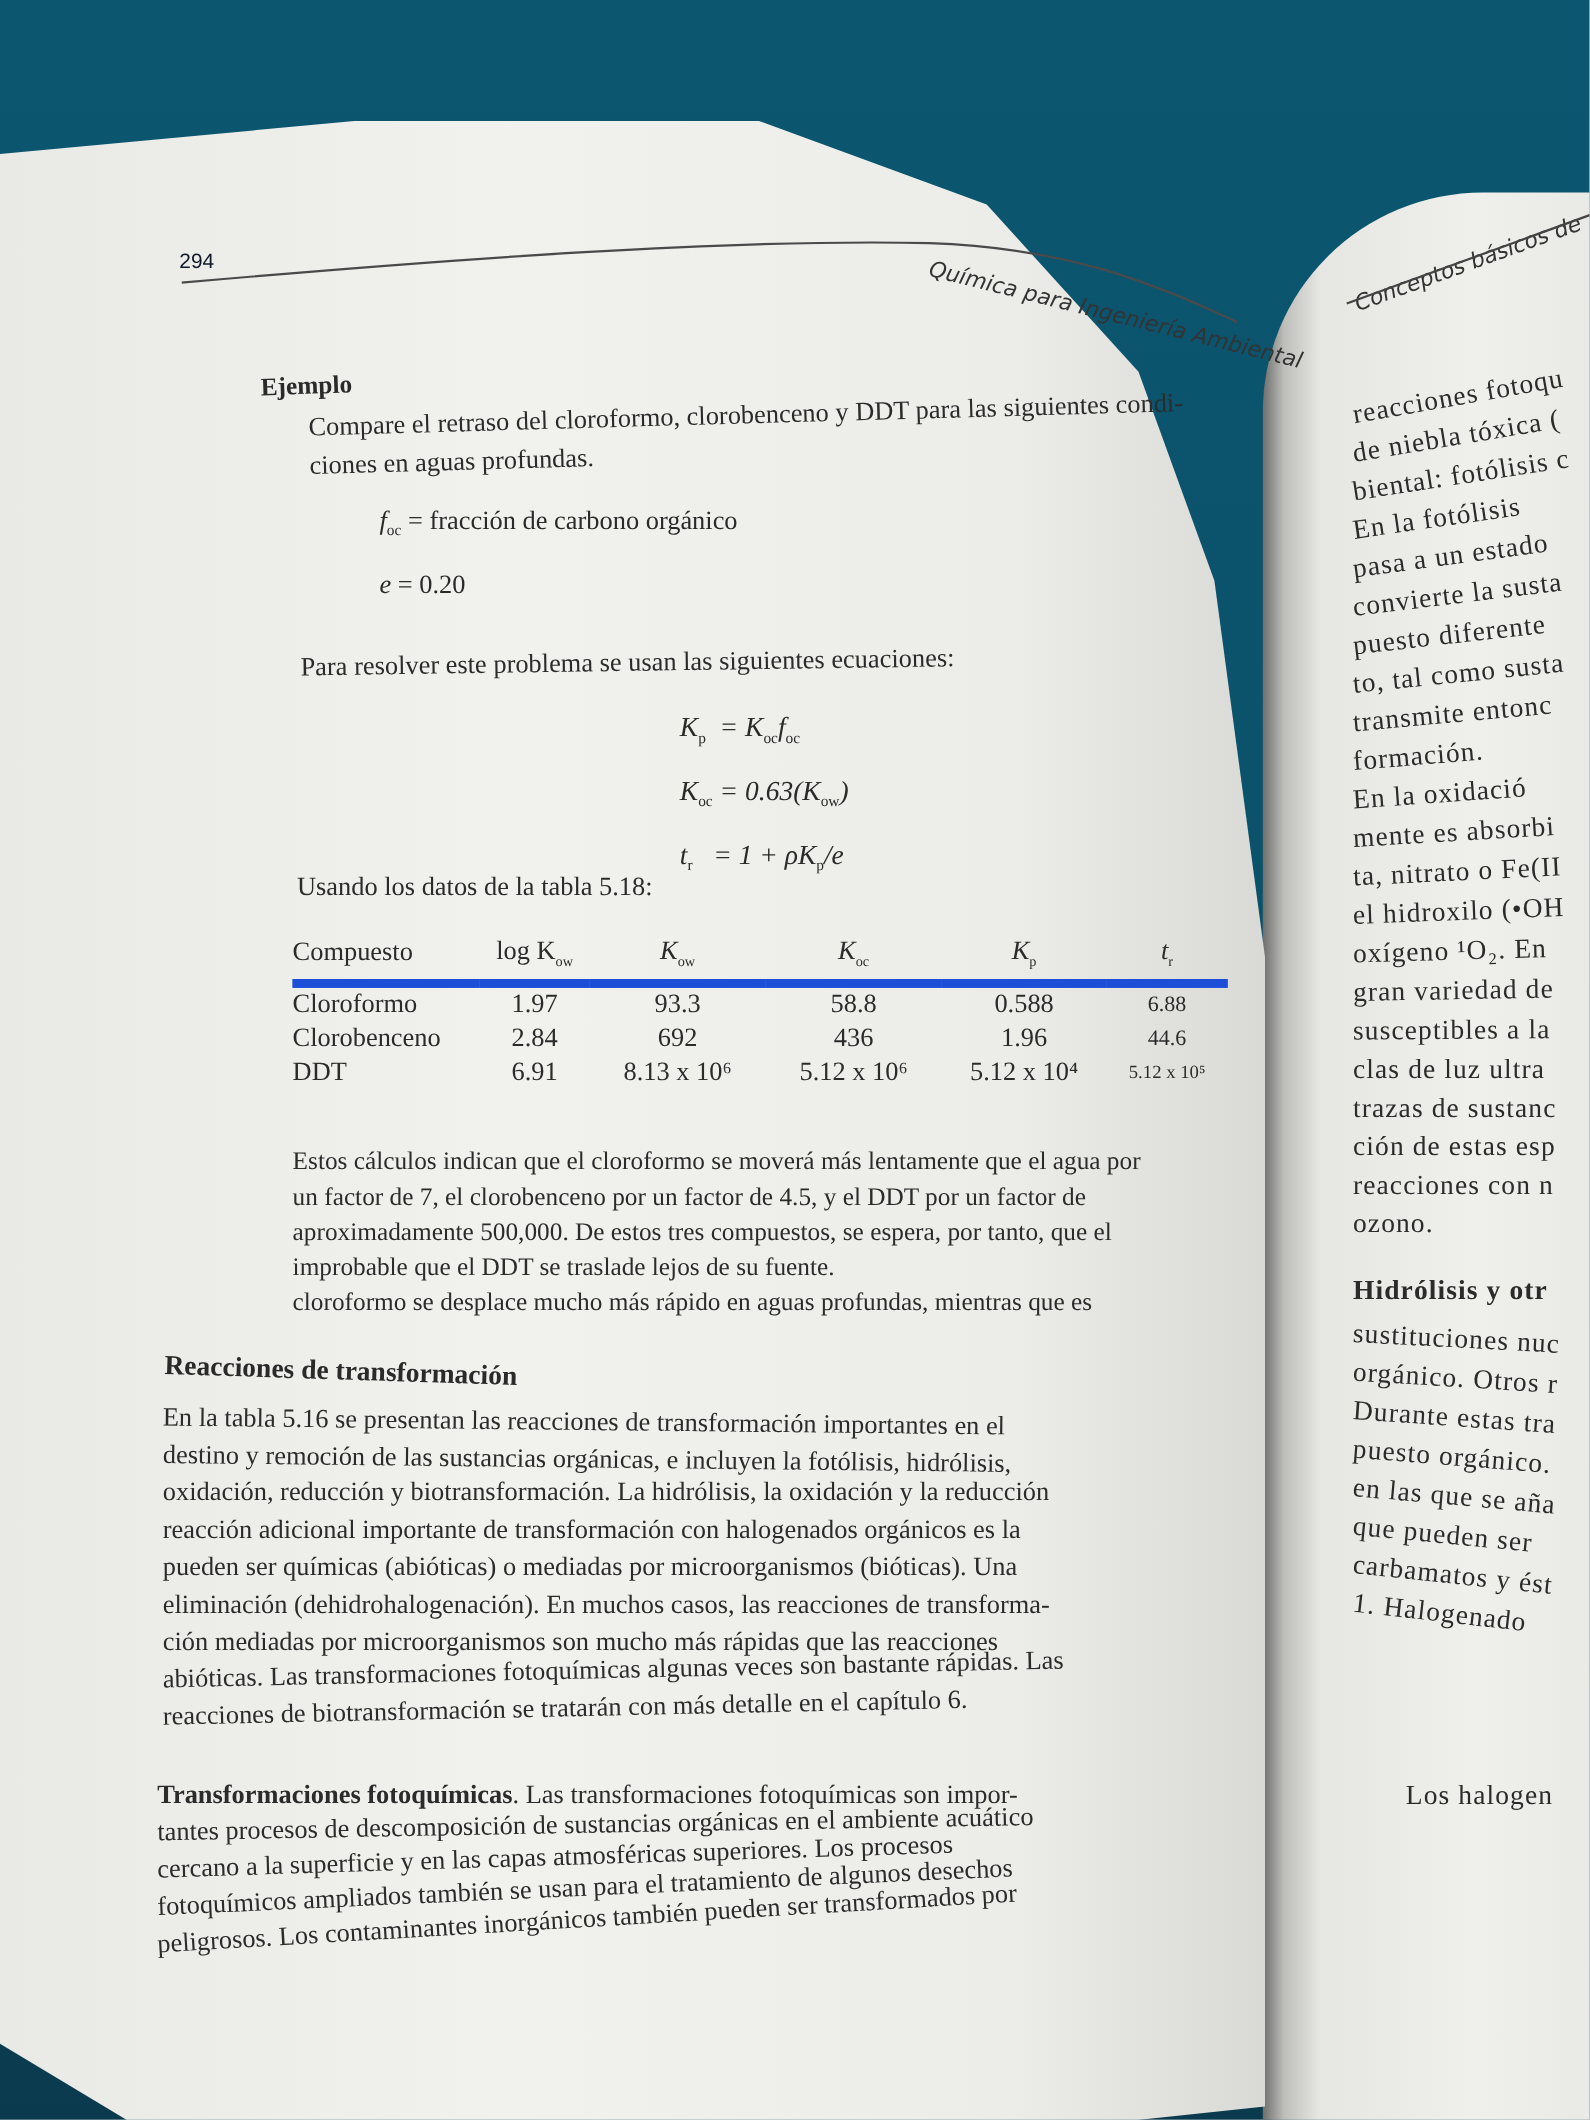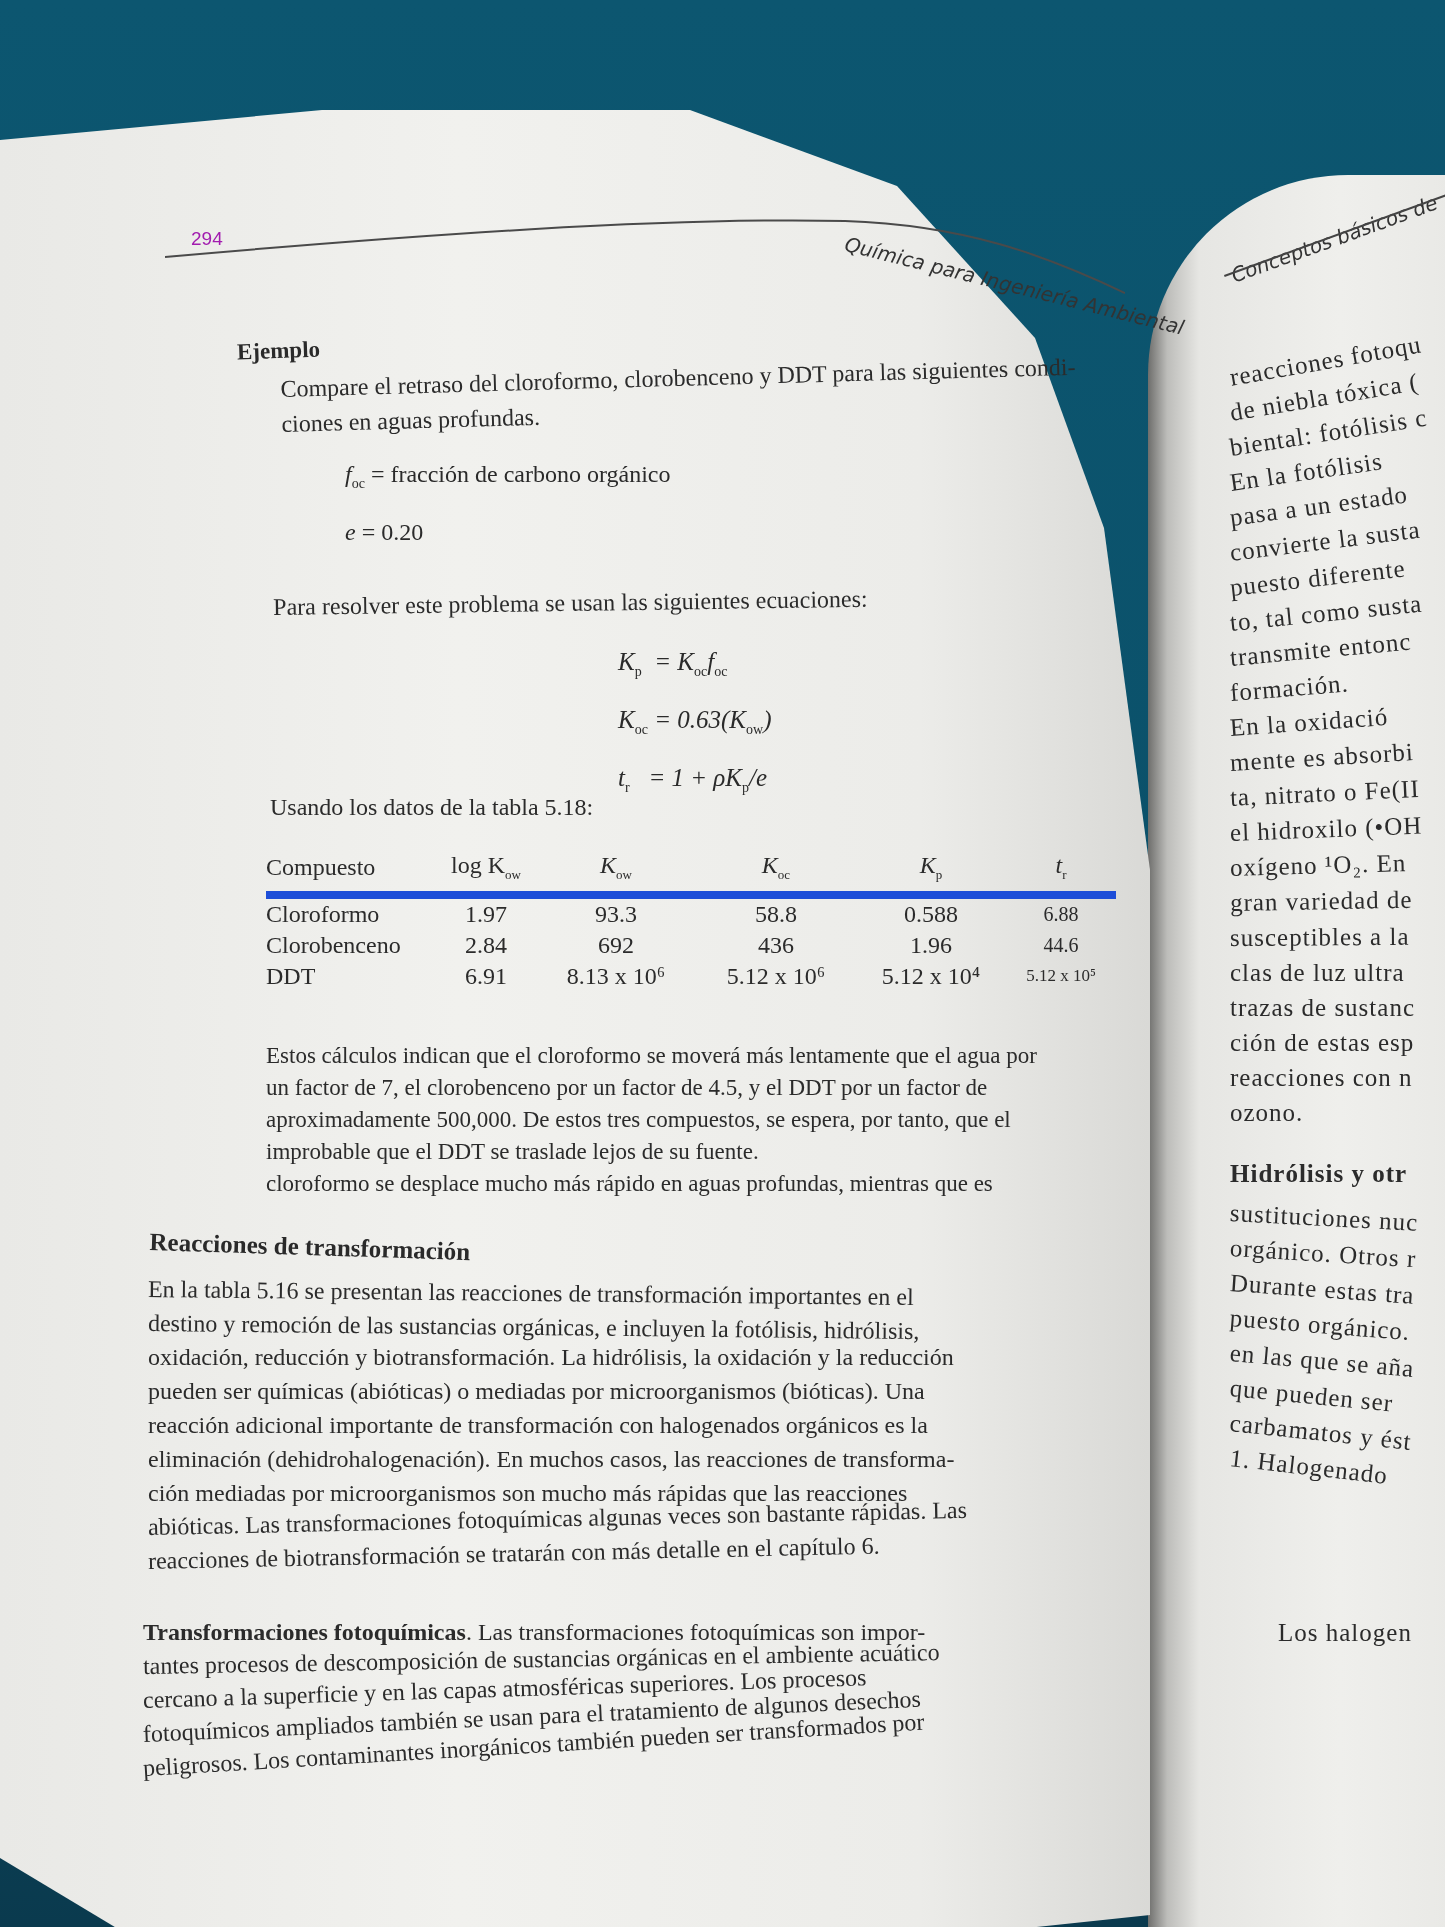--- a/index.html
+++ b/index.html
@@ -14,21 +14,21 @@
     background: linear-gradient(90deg, #e9e9e6 0%, #f1f1ee 40%, #ecece9 80%, #d9d9d6 100%);
     border-radius: 0 260px 0 0;
     clip-path: polygon(0 30px, 28% 0, 60% 0, 78% 4%, 90% 12%, 96% 22%, 100% 40%, 100% 95%, 22% 100%, 0 92%);
   }
   .page-right {
     position:absolute; left:1148px; top:175px; width:320px; height:1760px;
     background: linear-gradient(90deg, #6e6e6c 0%, #bdbdba 6%, #e6e6e3 16%, #efefec 60%, #e8e8e5 100%);
     border-radius: 200px 0 0 0;
   }
   .abs { position:absolute; }
-  .pg-num { left:163px; top:228px; font-family:"Liberation Sans","DejaVu Sans",sans-serif; font-size:19px; color:#a21caf;margin-left:28px; }
+  .pg-num { left:163px; top:228px; font-family:"Liberation Sans","DejaVu Sans",sans-serif; font-size:19px; color:#0f172a; }
   .running-head { left:848px; top:232px; font-family:"DejaVu Sans","Liberation Sans",sans-serif; font-style:italic; font-size:20px; color:#333; transform: rotate(14deg); transform-origin:left top; white-space:nowrap; }
   .head-rule { left:165px; top:215px; width:960px; height:80px; }
   .ejemplo { left:237px; top:338px; font-weight:bold; font-size:23px; transform:rotate(-2deg); }
   .para { font-size:24px; line-height:35px; white-space:nowrap; color:#2b2b2b; }
   .eq { font-style:italic; font-size:25px; white-space:nowrap; }
   .eq sub { font-style:normal; font-size:14px; }
   table.data-table { border-collapse:collapse; font-size:24px; color:#2b2b2b; }
   table.data-table th { font-weight:normal; padding:0 0 8px 0; text-align:center; }
   table.data-table td { padding:2px 0; text-align:center; }
   table.data-table th.c0, table.data-table td.c0 { text-align:left; }
@@ -156,22 +156,22 @@
     <div>aproximadamente 500,000. De estos tres compuestos, se espera, por tanto, que el</div>
     <div>improbable que el DDT se traslade lejos de su fuente.</div>
     <div>cloroformo se desplace mucho más rápido en aguas profundas, mientras que es</div>
   </div>
 
 <div class="abs section-title" style="left:150px; top:1228px; transform:rotate(1.8deg); transform-origin:left top;">Reacciones de transformación</div>
 <div class="abs para" id="section-body" style="left:148px; top:1272px; font-size:24px; line-height:34px;">
     <div style="transform: rotate(0.6deg); transform-origin: left center;">En la tabla 5.16 se presentan las reacciones de transformación importantes en el</div>
     <div style="transform: rotate(0.6deg); transform-origin: left center;">destino y remoción de las sustancias orgánicas, e incluyen la fotólisis, hidrólisis,</div>
     <div style="transform: rotate(0deg); transform-origin: left center;">oxidación, reducción y biotransformación. La hidrólisis, la oxidación y la reducción</div>
+    <div style="transform: rotate(0deg); transform-origin: left center;">reacción adicional importante de transformación con halogenados orgánicos es la</div>
     <div style="transform: rotate(0deg); transform-origin: left center;">pueden ser químicas (abióticas) o mediadas por microorganismos (bióticas). Una</div>
-    <div style="transform: rotate(0deg); transform-origin: left center;">reacción adicional importante de transformación con halogenados orgánicos es la</div>
     <div style="transform: rotate(0deg); transform-origin: left center;">eliminación (dehidrohalogenación). En muchos casos, las reacciones de transforma-</div>
     <div style="transform: rotate(0deg); transform-origin: left center;">ción mediadas por microorganismos son mucho más rápidas que las reacciones</div>
     <div style="transform: rotate(-1.2deg); transform-origin: left center;">abióticas. Las transformaciones fotoquímicas algunas veces son bastante rápidas. Las</div>
     <div style="transform: rotate(-1.2deg); transform-origin: left center;">reacciones de biotransformación se tratarán con más detalle en el capítulo 6.</div>
   </div>
 
 <div class="abs para" id="subsection" style="left:143px; top:1615px; font-size:24px; line-height:34px;">
   <div><b>Transformaciones fotoquímicas</b><span>. Las transformaciones fotoquímicas son impor-</span></div>
 <div style="transform: rotate(-1deg); transform-origin: left center;">tantes procesos de descomposición de sustancias orgánicas en el ambiente acuático</div>
     <div style="transform: rotate(-1.8deg); transform-origin: left center;">cercano a la superficie y en las capas atmosféricas superiores. Los procesos</div>

